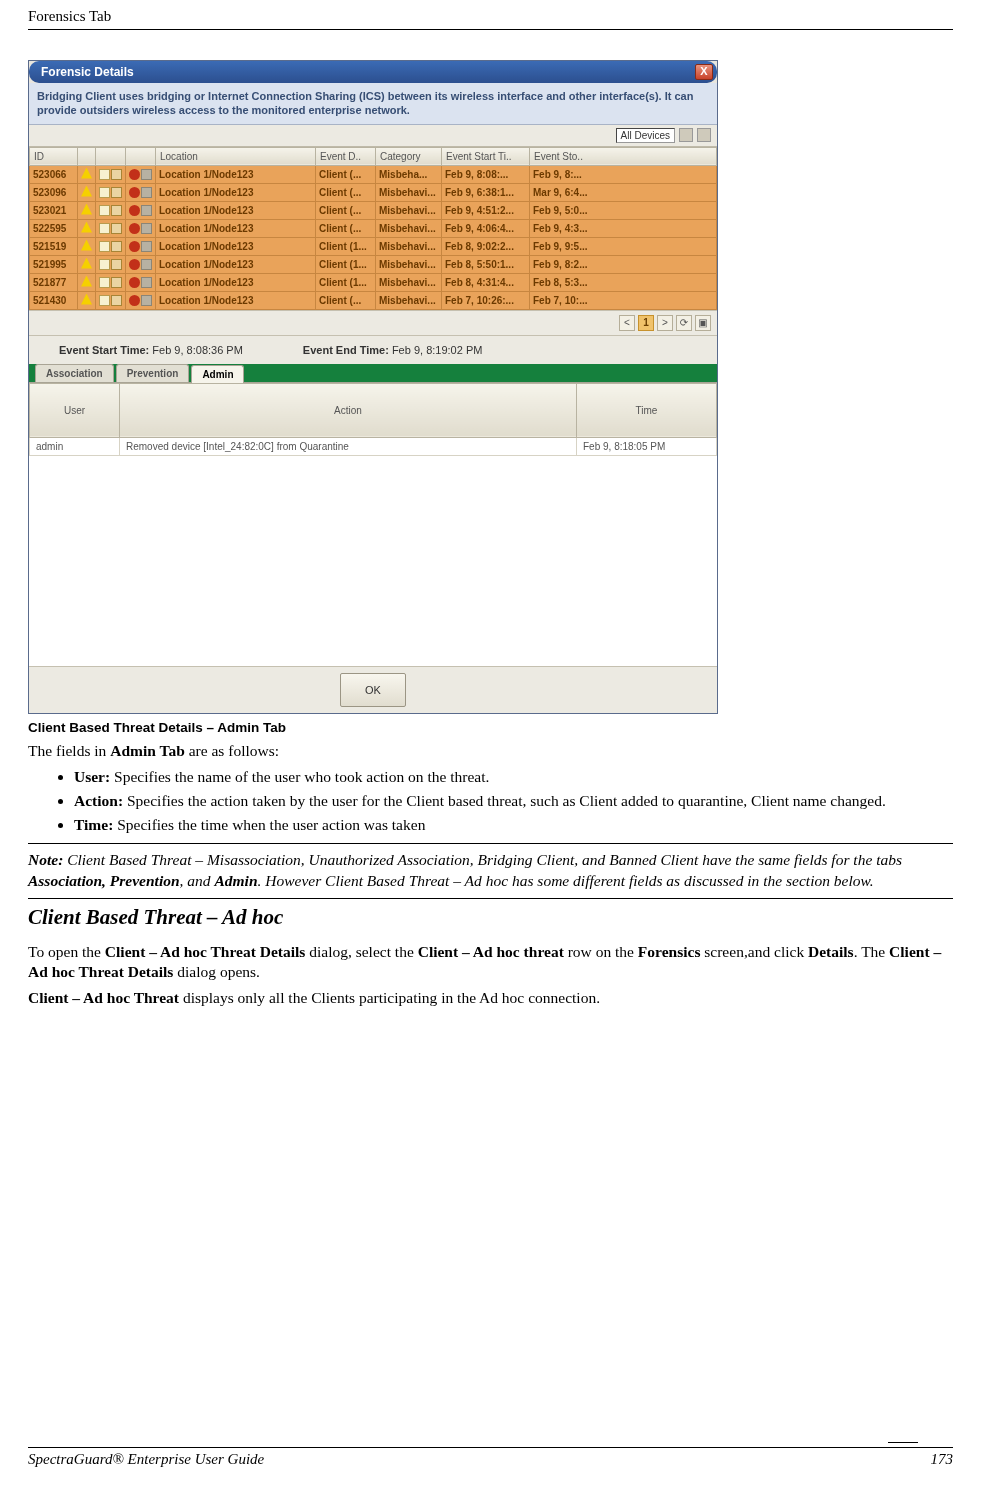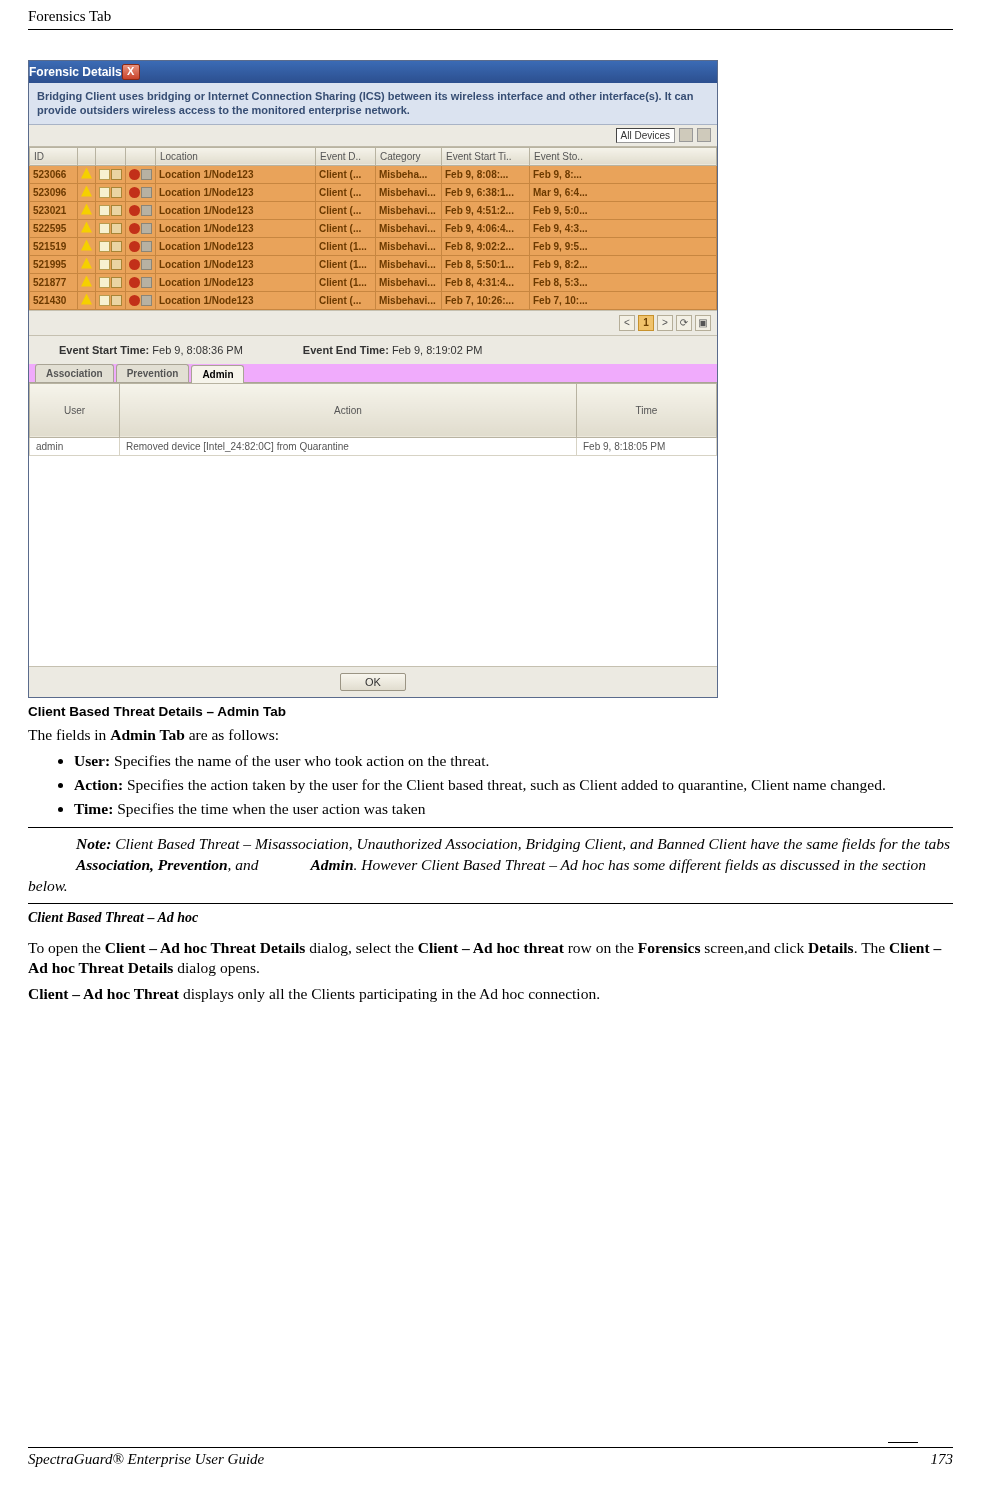--- a/index.html
+++ b/index.html
@@ -29,26 +29,27 @@
     border: 1px solid #5a6b8c;
     background: #e9e6de;
     font-family: Tahoma, Arial, sans-serif;
     font-size: 11px;
     color: #333;
     filter: blur(0.4px);
   }
   .titlebar {
     display: flex;
     align-items: center;
-    justify-content: flex-start;
+    justify-content: space-between;
     background: linear-gradient(#3b6bb5, #2c4f8f);
     color: #fff;
     font-weight: bold;
-    padding: 3px 4px 3px 0;
+    padding: 3px 4px 3px 12px;
     font-size: 12px;
+    border-radius: 10px;
   }
   .close-btn {
     width: 18px; height: 16px;
     background: linear-gradient(#e8947f, #c9432a);
     border: 1px solid #8a2a16;
     color: #fff;
     font-size: 11px;
     line-height: 12px;
     text-align: center;
     border-radius: 2px;
@@ -144,21 +145,21 @@
     color: #333;
     background: #eceae2;
   }
   .times-row b { font-weight: bold; padding-left: 20px; }
 
   .tabstrip {
     display: flex;
     align-items: flex-end;
     gap: 2px;
     padding: 0 6px;
-    background: #f0abfc;
+    background: #15803d;
     border-bottom: 1px solid #a9a495;
   }
   .tab {
     padding: 3px 10px;
     border: 1px solid #a9a495;
     border-bottom: none;
     background: #e2dfd3;
     font-size: 10px;
     font-weight: bold;
     color: #555;
@@ -188,21 +189,21 @@
   }
   .bottom-pad { height: 210px; background: #fff; }
   .btnrow {
     display: flex;
     justify-content: center;
     padding: 6px;
     background: #eceae2;
     border-top: 1px solid #c5c0b0;
   }
   .okbtn {
-    padding: 2px 24px;
+    padding: 10px 24px;
     border: 1px solid #9b9584;
     background: linear-gradient(#f8f6ee, #e1ddcf);
     font-size: 11px;
     color: #333;
     border-radius: 2px;
   }
 
   
   .caption {
     font-family: Verdana, Arial, sans-serif;
@@ -213,26 +214,26 @@
   .para { margin-top: 6px; font-size: 15.5px; line-height: 1.3; }
   ul.fields { margin: 6px 0 8px 46px; font-size: 15.5px; }
   ul.fields li { margin-bottom: 4px; line-height: 1.3; list-style: disc;}
   .hr { border-top: 1px solid #000; margin: 6px 0; }
   .note {
     font-style: italic;
     font-size: 15.5px;
     margin: 4px 0;
     line-height: 1.35;
   }
-  .note b { font-style: italic; font-weight: bold; margin-left: 48px; }
+  .note b { font-style: italic; font-weight: bold; }
   .section-h {
     font-family: "Palatino Linotype", Georgia, serif;
     font-weight: bold;
     font-style: italic;
-    font-size: 14px;
+    font-size: 21px;
     margin-top: 6px;
   }
 
   .footer {
     position: absolute;
     bottom: 26px;
     left: 28px; right: 28px;
     display: flex;
     justify-content: space-between;
     font-style: italic;

